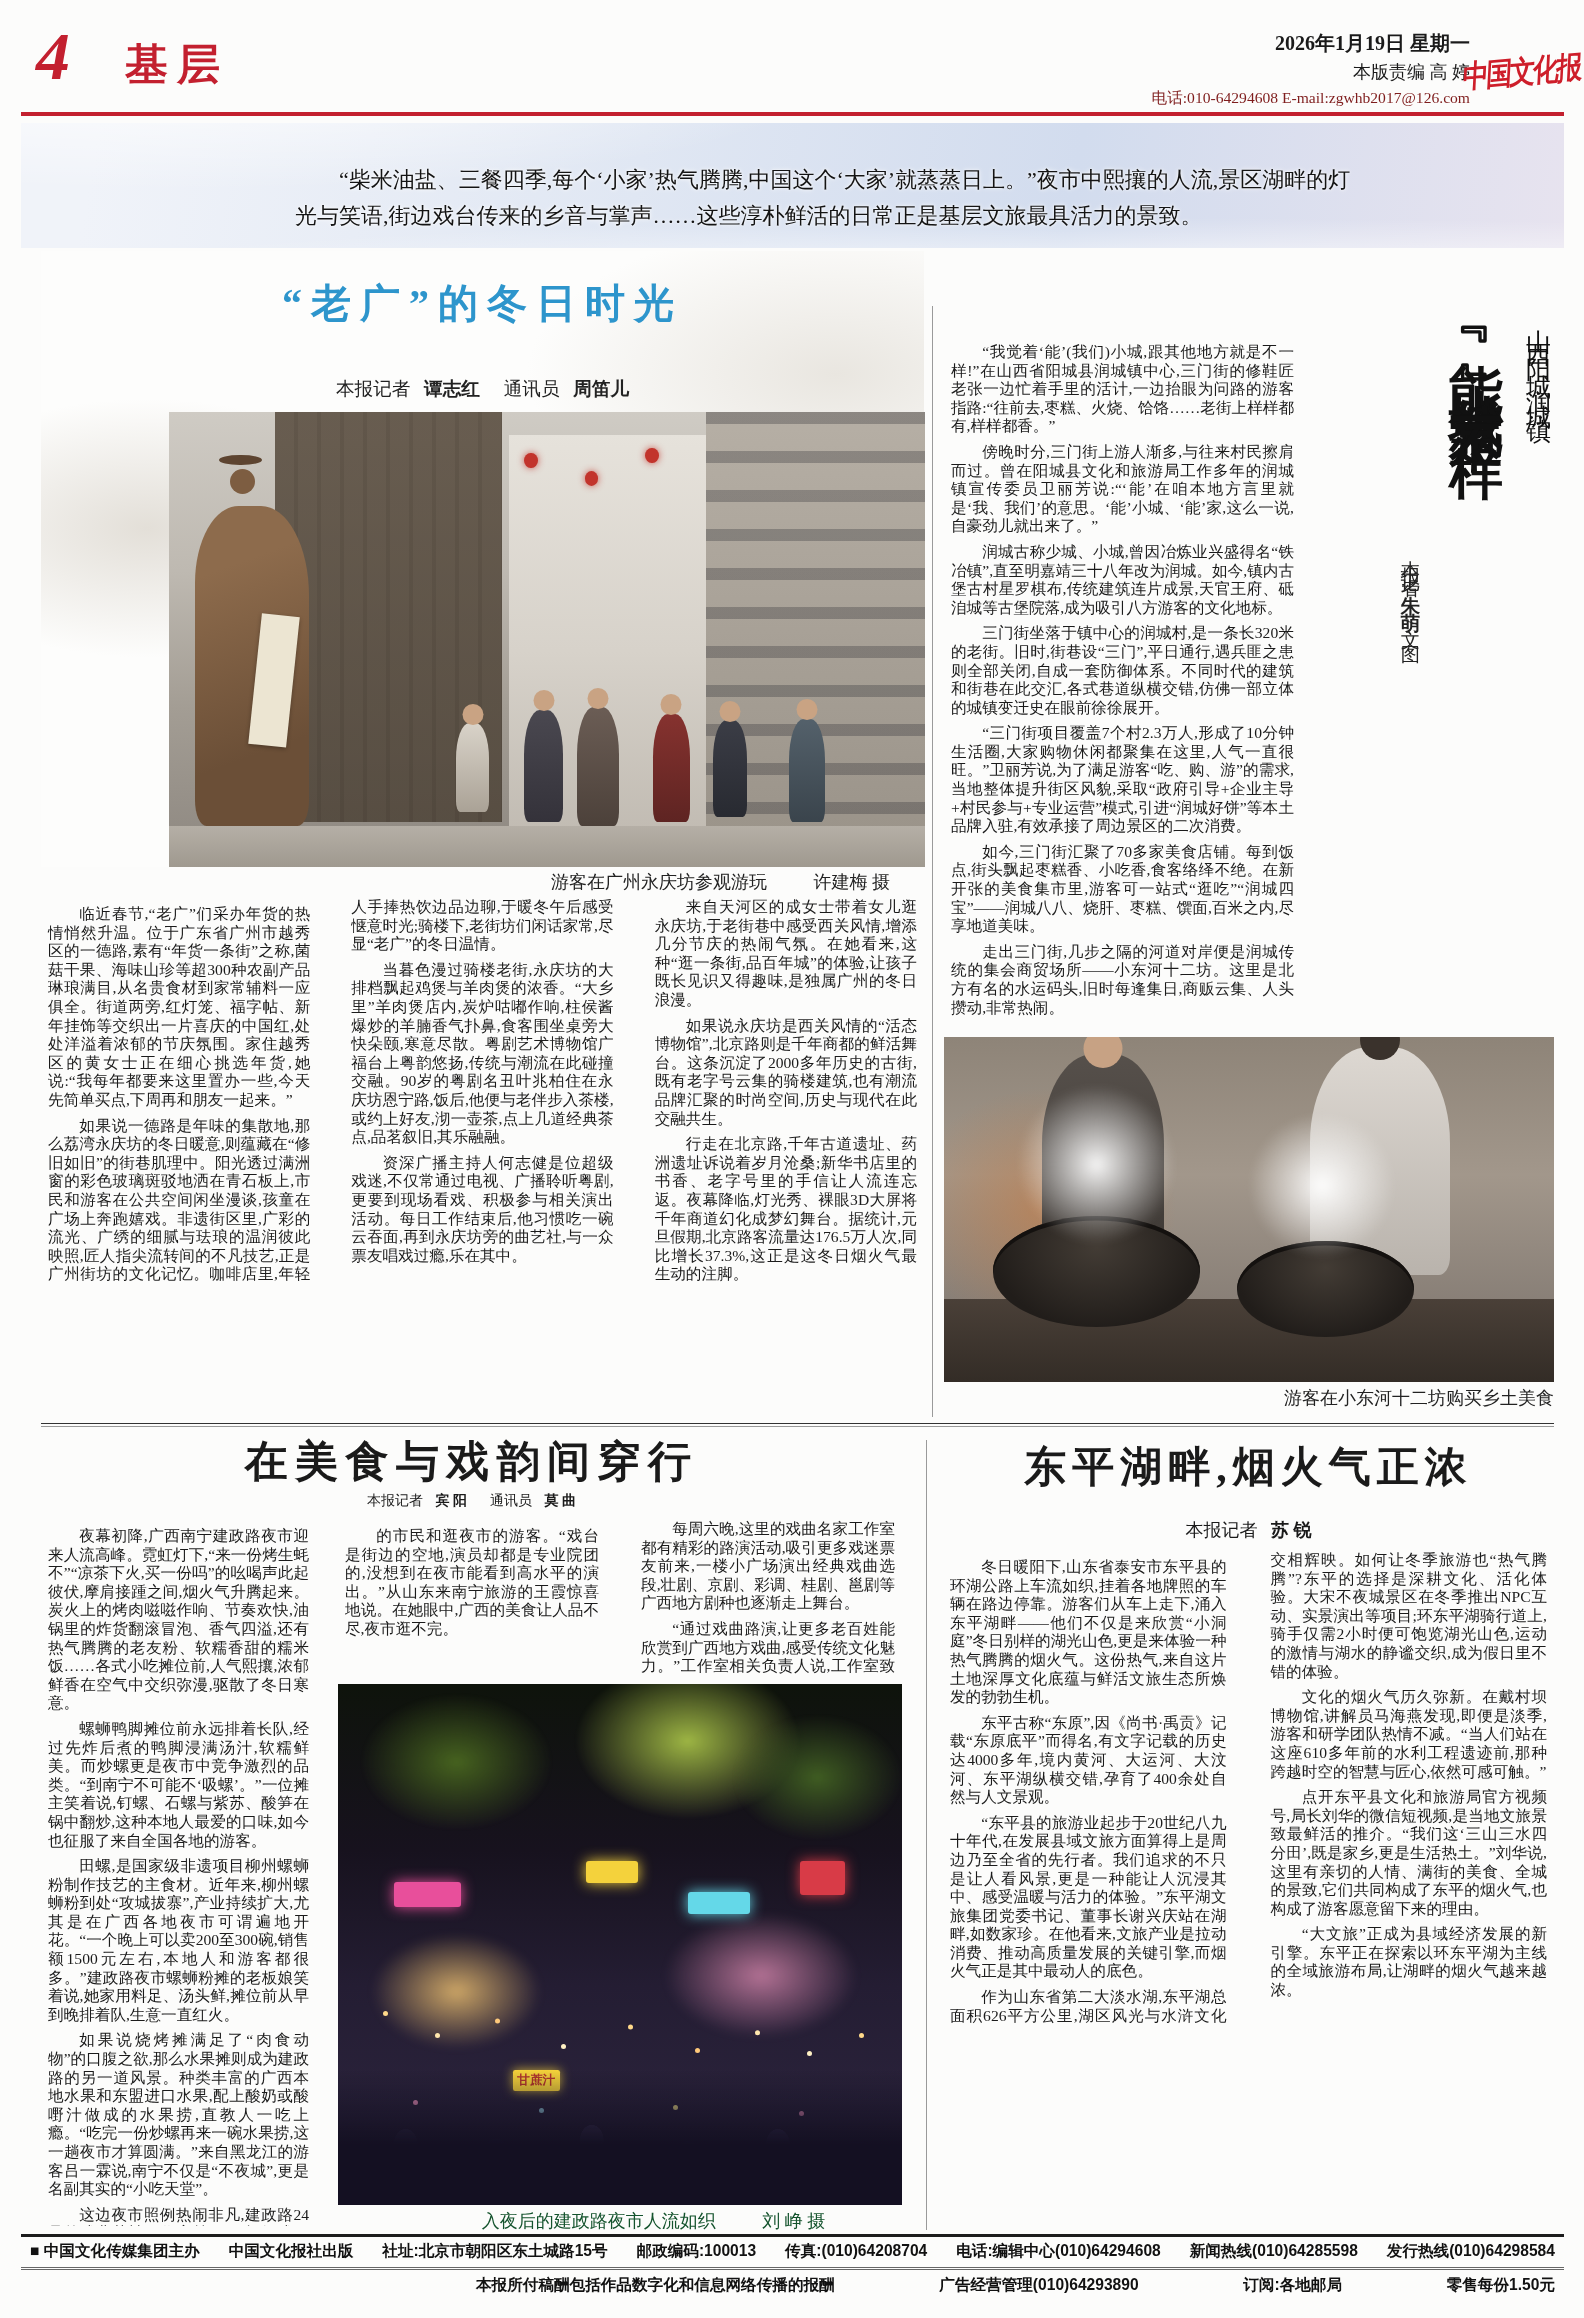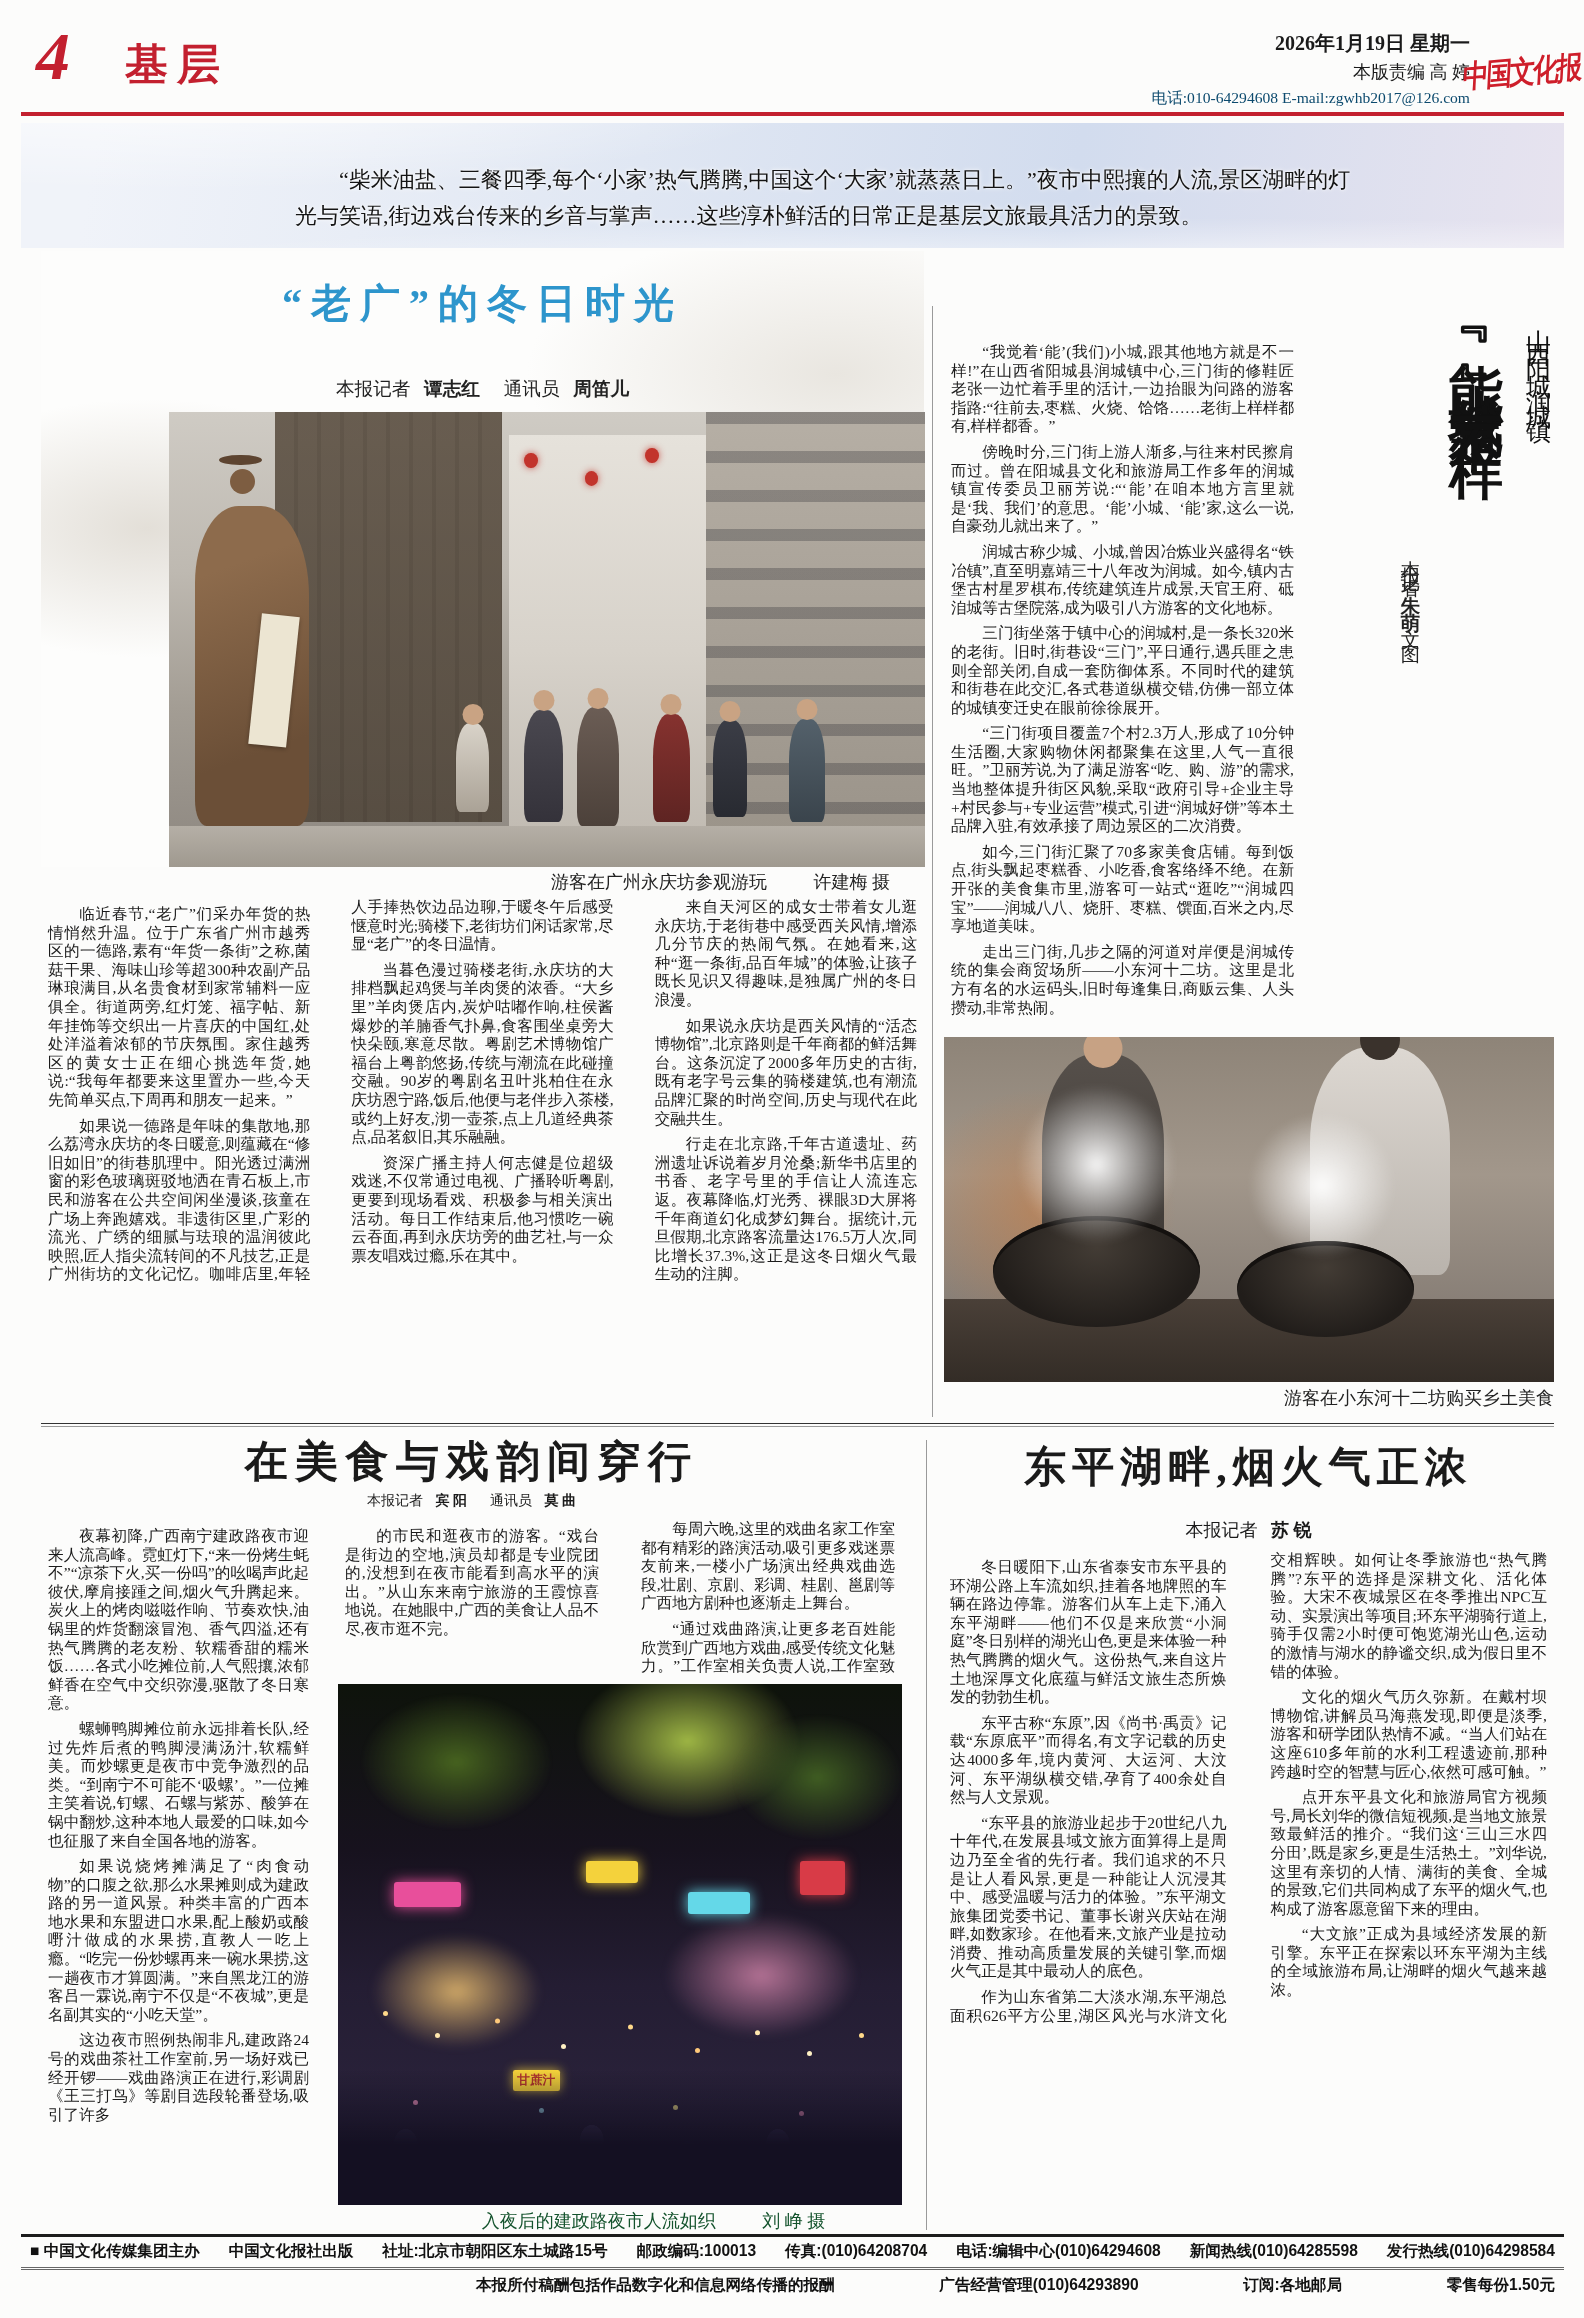--- a/index.html
+++ b/index.html
@@ -6,21 +6,21 @@
   #page{position:relative;width:1585px;height:2319px;background:#fcfcfb;overflow:hidden;
         font-family:"Liberation Serif","DejaVu Serif",serif;color:#1a1a1a;}
   .abs{position:absolute;}
 
   
   .page-num{left:36px;top:22px;font-size:68px;font-weight:bold;font-style:italic;color:#c3202f;line-height:1;}
   .section-name{left:125px;top:43px;font-size:43px;font-weight:bold;color:#c3202f;letter-spacing:9px;line-height:1;}
   .hdr-meta{right:115px;top:33px;text-align:right;line-height:1;}
   .hdr-date{font-size:20px;font-weight:bold;}
   .hdr-editor{font-size:18px;margin-top:10.4px;}
-  .hdr-contact{font-size:15.6px;margin-top:9px;color:#0c4a6e;}
+  .hdr-contact{font-size:15.6px;margin-top:9px;color:#7f1d1d;}
   .masthead-logo{right:4.5px;top:46px;font-size:31px;font-weight:bold;color:#ce1e2a;white-space:nowrap;
      transform:rotate(-5deg) skewX(-8deg) scaleX(.84);transform-origin:right top;letter-spacing:-3px;}
   .red-rule{left:21px;top:112px;width:1543px;height:3.7px;background:#c3202f;}
 
   
   .banner{left:21px;top:123px;width:1543px;height:125px;overflow:hidden;
      background:linear-gradient(100deg,#f0f3f9 5%,#e0e7f3 40%,#d2dcee 68%,#e7e3ef 100%);}
   .banner::before{content:"";position:absolute;inset:0;
      background:radial-gradient(130% 90% at 75% 130%,rgba(255,255,255,.95),rgba(255,255,255,0) 60%),
                 radial-gradient(60% 120% at 10% -30%,rgba(255,255,255,.8),rgba(255,255,255,0) 70%);}
@@ -229,20 +229,21 @@
   <div class="abs a3-title">在美食与戏韵间穿行</div>
   <div class="abs a3-byline">
     <span>本报记者</span>
     <span class="byline-name">宾 阳</span>
     <span>通讯员</span>
     <span class="byline-name">莫 曲</span>
   </div>
   <div class="abs a3-col1 coltext">
       <p>夜幕初降,广西南宁建政路夜市迎来人流高峰。霓虹灯下,“来一份烤生蚝不”“凉茶下火,买一份吗”的吆喝声此起彼伏,摩肩接踵之间,烟火气升腾起来。炭火上的烤肉嗞嗞作响、节奏欢快,油锅里的炸货翻滚冒泡、香气四溢,还有热气腾腾的老友粉、软糯香甜的糯米饭……各式小吃摊位前,人气熙攘,浓郁鲜香在空气中交织弥漫,驱散了冬日寒意。</p>
       <p>螺蛳鸭脚摊位前永远排着长队,经过先炸后煮的鸭脚浸满汤汁,软糯鲜美。而炒螺更是夜市中竞争激烈的品类。“到南宁不可能不‘吸螺’。”一位摊主笑着说,钉螺、石螺与紫苏、酸笋在锅中翻炒,这种本地人最爱的口味,如今也征服了来自全国各地的游客。</p>
+      <p>田螺,是国家级非遗项目柳州螺蛳粉制作技艺的主食材。近年来,柳州螺蛳粉到处“攻城拔寨”,产业持续扩大,尤其是在广西各地夜市可谓遍地开花。“一个晚上可以卖200至300碗,销售额1500元左右,本地人和游客都很多。”建政路夜市螺蛳粉摊的老板娘笑着说,她家用料足、汤头鲜,摊位前从早到晚排着队,生意一直红火。</p>
       <p>如果说烧烤摊满足了“肉食动物”的口腹之欲,那么水果摊则成为建政路的另一道风景。种类丰富的广西本地水果和东盟进口水果,配上酸奶或酸嘢汁做成的水果捞,直教人一吃上瘾。“吃完一份炒螺再来一碗水果捞,这一趟夜市才算圆满。”来自黑龙江的游客吕一霖说,南宁不仅是“不夜城”,更是名副其实的“小吃天堂”。</p>
       <p>这边夜市照例热闹非凡,建政路24号的戏曲茶社工作室前,另一场好戏已经开锣——戏曲路演正在进行,彩调剧《王三打鸟》等剧目选段轮番登场,吸引了许多</p>
     </div>
   <div class="abs a3-col23 coltext">
       <p>的市民和逛夜市的游客。“戏台是街边的空地,演员却都是专业院团的,没想到在夜市能看到高水平的演出。”从山东来南宁旅游的王霞惊喜地说。在她眼中,广西的美食让人品不尽,夜市逛不完。</p>
       <p>每周六晚,这里的戏曲名家工作室都有精彩的路演活动,吸引更多戏迷票友前来,一楼小广场演出经典戏曲选段,壮剧、京剧、彩调、桂剧、邕剧等广西地方剧种也逐渐走上舞台。</p>
       <p>“通过戏曲路演,让更多老百姓能欣赏到广西地方戏曲,感受传统文化魅力。”工作室相关负责人说,工作室致力于打造社区化的展示与体验场所,吸引戏迷爱好者尤其是年轻人和游客参与,在轻松愉快的氛围中体验戏曲的魅力。</p>
     </div>
 
   <div class="abs photo3">

